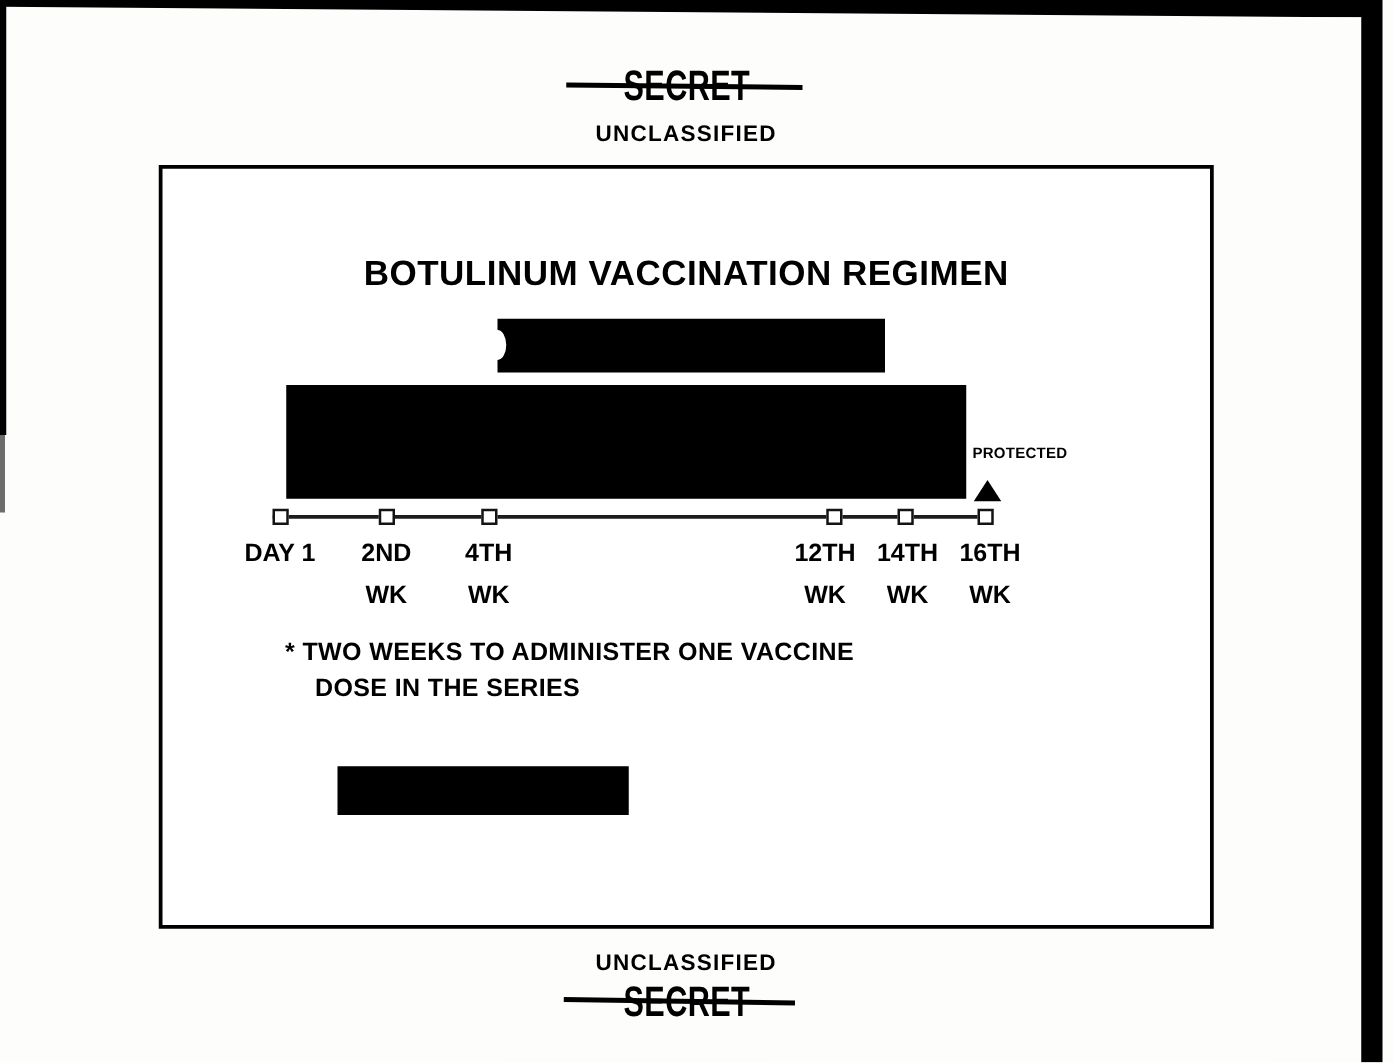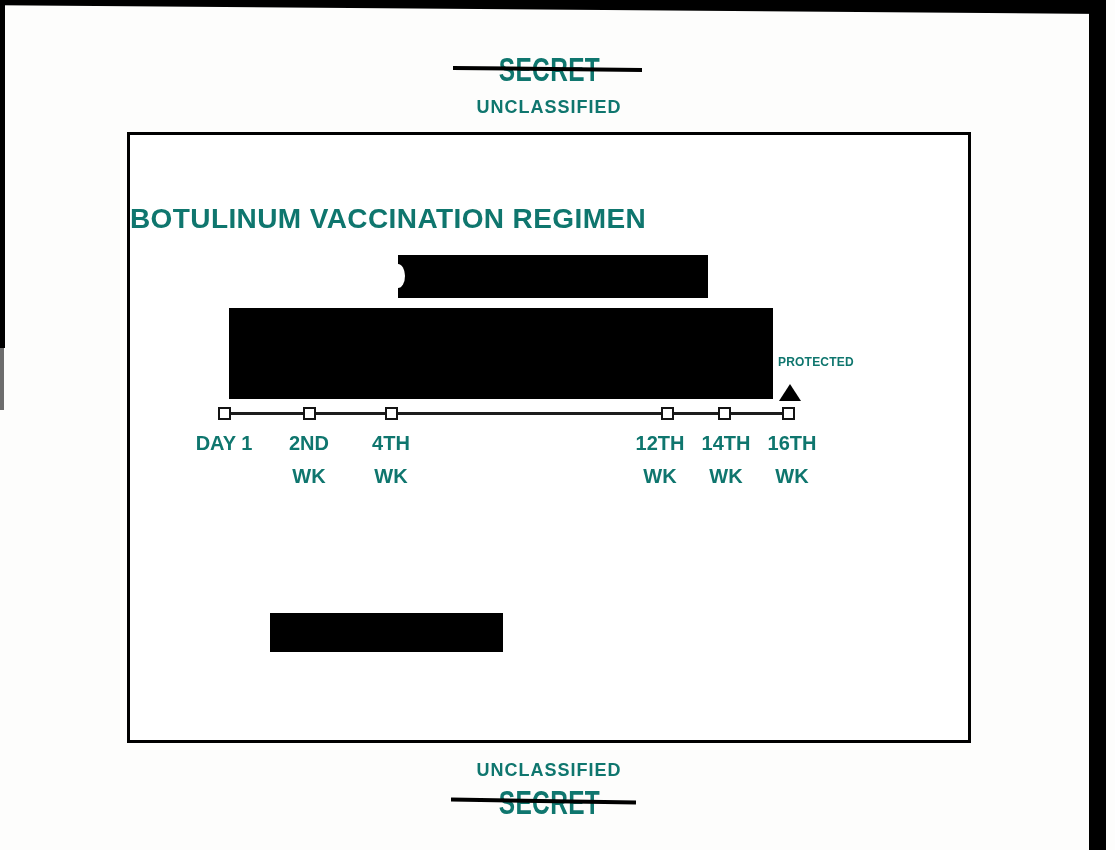--- a/index.html
+++ b/index.html
@@ -3,21 +3,21 @@
 <meta charset="utf-8">
 <style>
   html, body { margin: 0; padding: 0; background: #ffffff; }
   .page {
     position: relative;
     width: 1115px;
     height: 850px;
     background: #fdfdfc;
     overflow: hidden;
     font-family: "Liberation Sans", sans-serif;
-    color: #0f766e;
+    color: #000000;
     -webkit-font-smoothing: antialiased;
   }
 
   
   .border-top {
     position: absolute; left: 0; top: 0; width: 1105px; height: 14px;
     background: #000;
     clip-path: polygon(0 0, 100% 0, 100% 100%, 0 38%);
   }
   .border-right { position: absolute; left: 1089px; top: 0; width: 17px; height: 850px; background: #000; }
@@ -43,21 +43,21 @@
   .secret-bottom-row { top: 783px; }
   .unclass-text { font-size: 18px; font-weight: bold; letter-spacing: 1px; }
 
   
   .slide-box {
     position: absolute; left: 127px; top: 132px; width: 844px; height: 611px;
     border: 3px solid #000; background: #fff; box-sizing: border-box;
   }
   .slide-title {
     position: absolute; left: 0; top: 68px; width: 100%;
-    text-align: left; font-size: 28px; font-weight: bold; letter-spacing: 0.4px;
+    text-align: center; font-size: 28px; font-weight: bold; letter-spacing: 0.4px;
   }
 
   
   .redaction { position: absolute; background: #000; }
   .bar1 { left: 268px; top: 120px; width: 310px; height: 43px; }
   .bar2 { left: 99px;  top: 173px; width: 544px; height: 91px; }
   .bar3 { left: 140px; top: 478px; width: 233px; height: 39px; }
   .notch {
     position: absolute; left: -7px; top: 9px; width: 14px; height: 24px;
     background: #fff; border-radius: 50%;
@@ -158,20 +158,24 @@
     </div>
     <div class="tick-label l4">
       <span>14TH</span>
       <span class="tick-line2">WK</span>
     </div>
     <div class="tick-label l5">
       <span>16TH</span>
       <span class="tick-line2">WK</span>
     </div>
 
+    <div class="bullet b1">
+      <span class="bullet-line1">* TWO WEEKS TO ADMINISTER ONE VACCINE</span>
+      <span class="bullet-line2">DOSE IN THE SERIES</span>
+    </div>
     <div class="redaction bar3"></div>
 
   </div>
 
   <div class="class-row unclass-bottom-row">
     <span class="unclass-text">UNCLASSIFIED</span>
   </div>
   <div class="class-row secret-bottom-row">
     <span class="secret-wrap">
       <span class="secret-text">SECRET</span>

